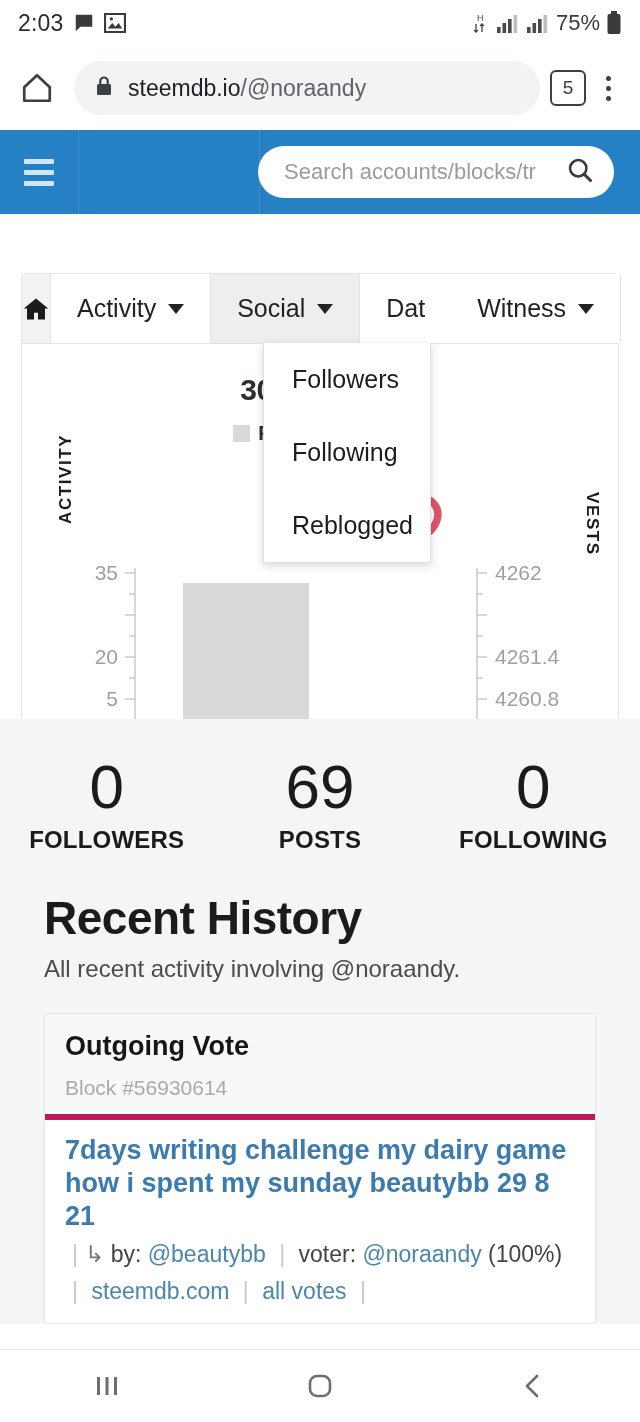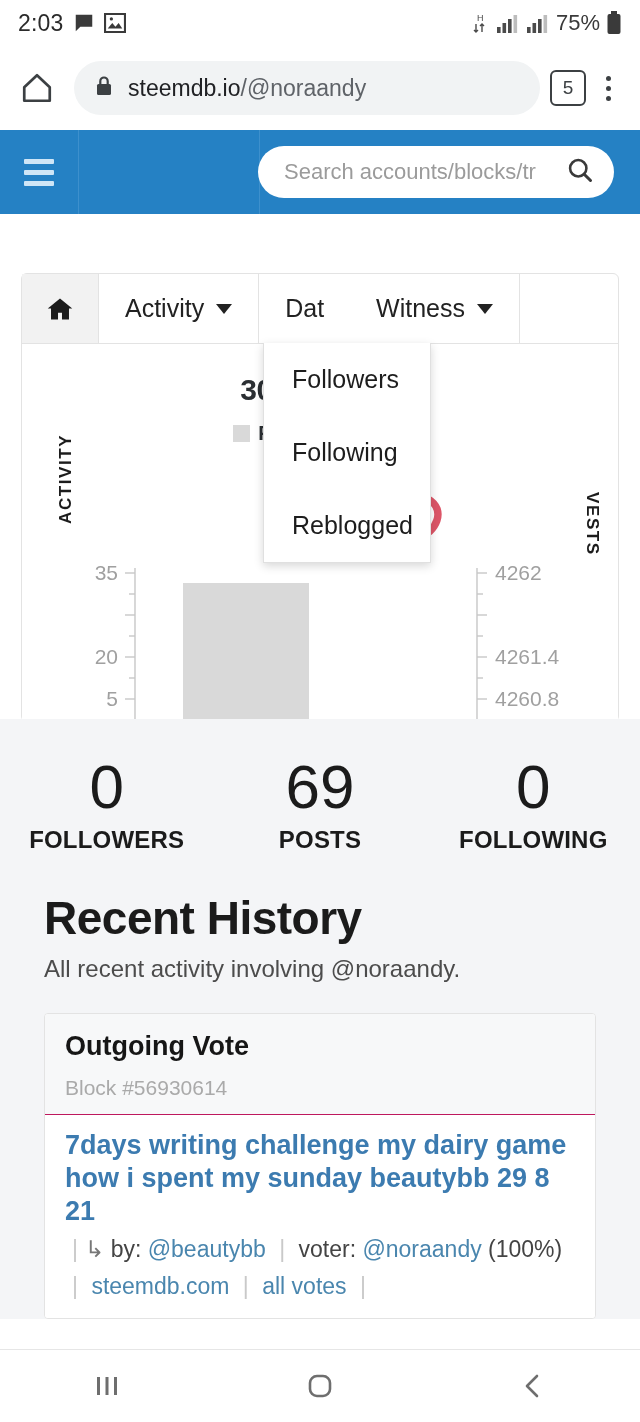--- a/index.html
+++ b/index.html
@@ -109,21 +109,21 @@
 
   
   .history { position:absolute; left:0; top:677px; width:640px; background:#f4f5f7; padding:0 44px; }
   .history h1 { font-size:46px; font-weight:bold; color:#1b1b1b; letter-spacing:-0.5px; }
   .history .sub { font-size:24px; color:#4c4c4c; margin-top:10px; }
 
   .hcard {
     margin-top:30px; background:#ffffff; border:1px solid #e3e3e3; border-radius:4px;
     overflow:hidden;
   }
-  .hcard-head { background:#f7f8f9; padding:17px 20px 14px 20px; border-bottom:1px solid #be185d; }
+  .hcard-head { background:#f7f8f9; padding:17px 20px 14px 20px; border-bottom:6px solid #be185d; }
   .hcard-head .t { font-size:27px; font-weight:bold; color:#161616; }
   .hcard-head .ago { font-size:24px; color:#3d3d3d; margin-top:4px; }
   .hcard-head .blk { font-size:21px; color:#aaaaaa; margin-top:14px; }
   .hcard-body { padding:14px 20px 16px 20px; background:#ffffff; }
   .hcard-body .lnk-title {
     font-size:27px; font-weight:bold; color:#3c7bb0; line-height:1.22; display:block;
   }
   .meta { font-size:23px; color:#444; margin-top:6px; line-height:1.35; }
   .meta a { color:#4a86ae; text-decoration:none; }
   .sep { color:#c9c9c9; padding:0 7px; }
@@ -251,20 +251,24 @@
     <div class="card">
 
       <div class="tabs">
         <div class="tab home">
           <svg width="28" height="26" viewBox="0 0 24 22">
             <path d="M12 2L1.5 10.5h2.8V20h6V14.2h3.4V20h6v-9.5h2.8z" fill="#1b1b1b"></path>
           </svg>
         </div>
         <div class="tab">
           <span>Activity</span>
+          <span class="caret"></span>
+        </div>
+        <div class="tab active">
+          <span>Social</span>
           <span class="caret"></span>
         </div>
         <div class="tab" style="border-right:none">
           <span>Dat</span>
         </div>
         <div class="tab">
           <span>Witness</span>
           <span class="caret"></span>
         </div>
       </div>

